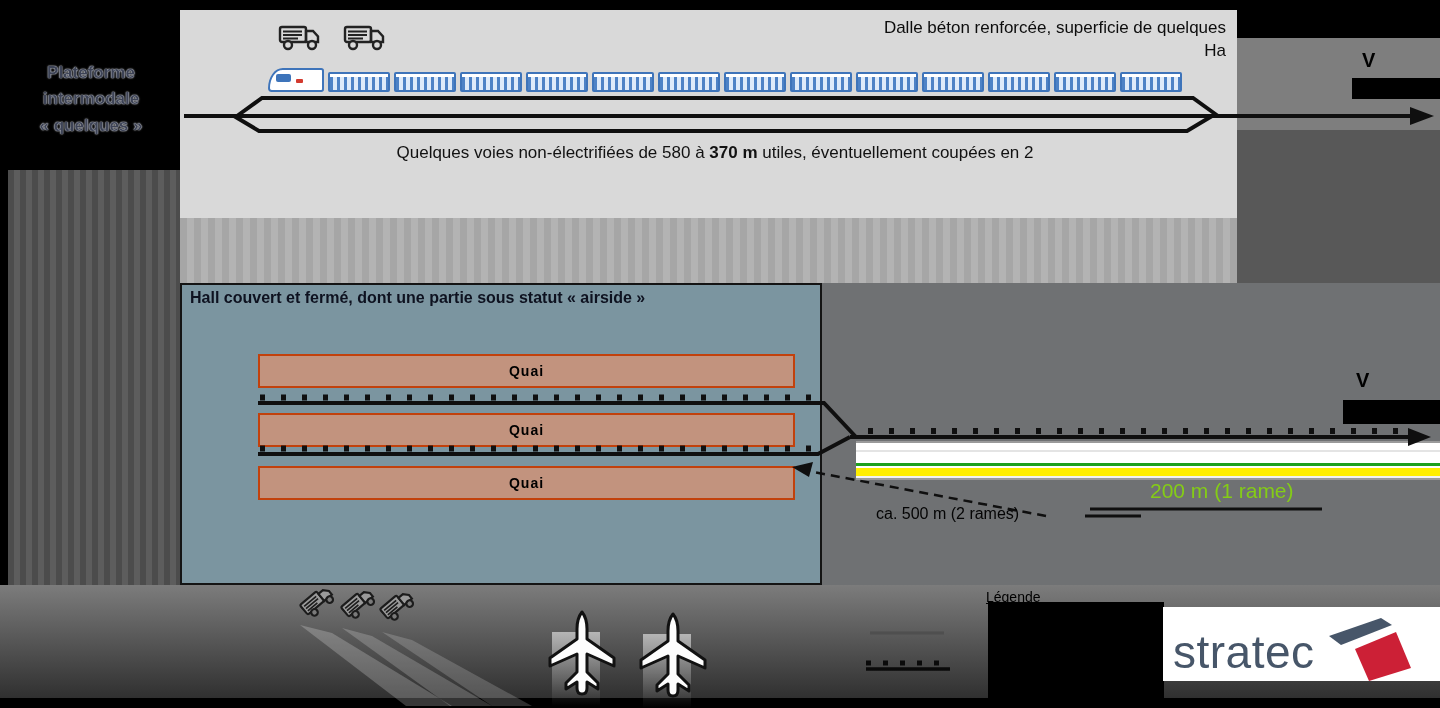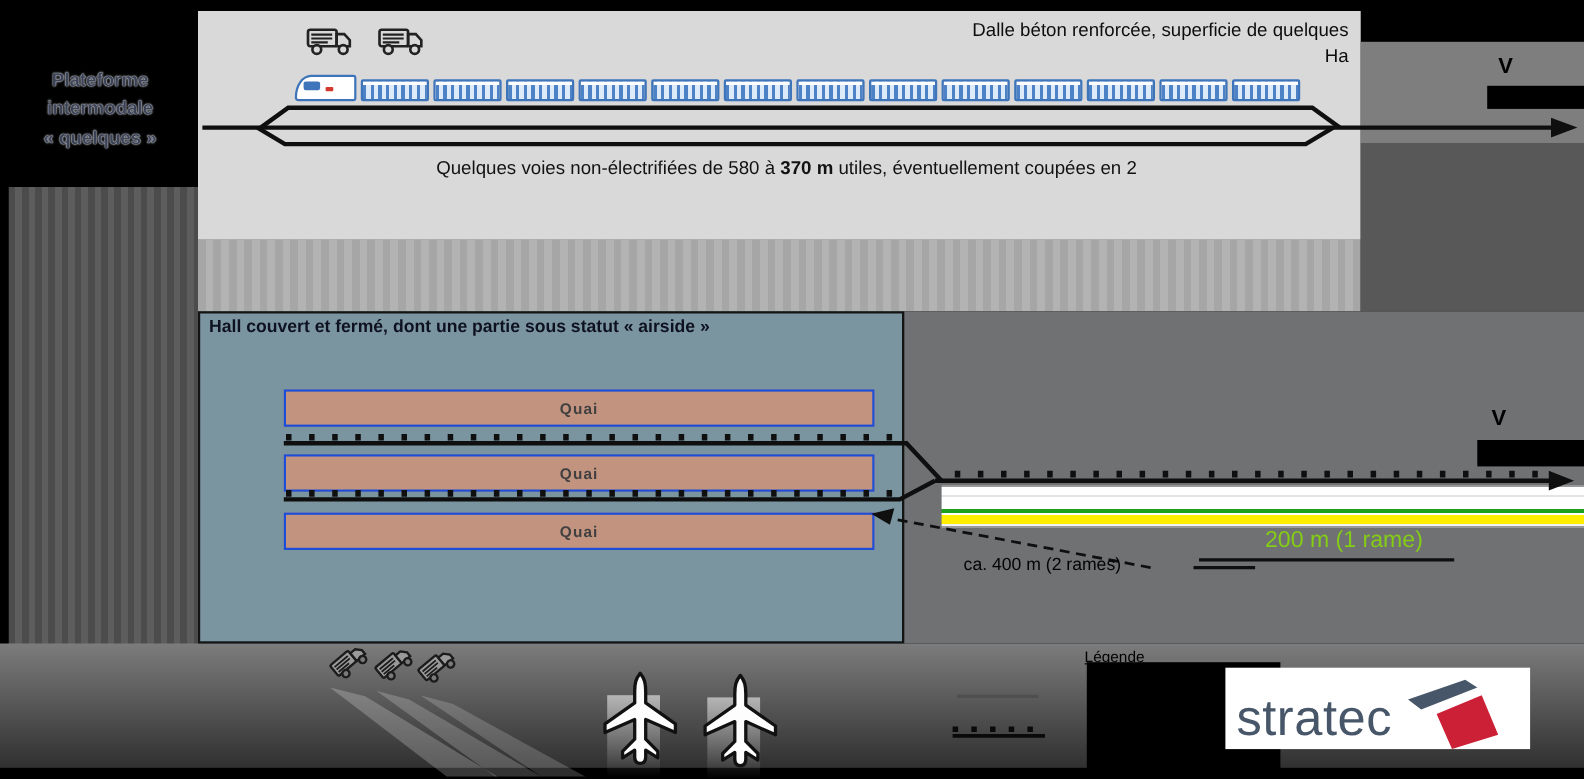--- a/index.html
+++ b/index.html
@@ -17,23 +17,23 @@
   .bg-right-lower{left:822px;top:283px;width:618px;height:302px;background:#6f7173;z-index:1;}
   .bg-left{left:8px;top:170px;width:172px;height:425px;z-index:1;
            background:repeating-linear-gradient(90deg,#4c4c4c 0 6px,#5d5d5d 6px 12px);}
   .bg-bottom{left:0;top:585px;width:1440px;height:113px;z-index:1;
              background:linear-gradient(to bottom,#7c7c7c,#303030);}
   .legend-black{left:988px;top:602px;width:176px;height:104px;background:#000;z-index:2;}
 
   
   .hall{left:180px;top:283px;width:642px;height:302px;background:var(--hall,#7b95a0);
         border:2px solid #141414;z-index:2;}
-  .quai{left:258px;width:537px;height:34px;background:var(--quai,#c2937e);border:2px solid #1d4ed8;
+  .quai{left:258px;width:537px;height:34px;background:var(--quai,#c2937e);border:2px solid #c2410c;
         z-index:3;display:flex;align-items:center;justify-content:center;
-        font-weight:bold;font-size:14px;letter-spacing:1px;color:#404040;}
+        font-weight:bold;font-size:14px;letter-spacing:1px;color:#000000;}
   .q1{top:354px;} .q2{top:413px;} .q3{top:466px;}
 
   
   .white-band{left:856px;top:441px;width:584px;height:39px;z-index:4;
     background:linear-gradient(to bottom,
       #9a9a9a 0 2px,#ffffff 2px 9px,#e4e4e4 9px 11px,#ffffff 11px 22px,
       var(--stripe_green,#1ea01e) 22px 25px,#ffffff 25px 27px,
       var(--stripe_yellow,#ffee00) 27px 35px,#f2f2f2 35px 37px,#9a9a9a 37px 39px);}
 
   
@@ -75,21 +75,21 @@
   .truck-a{left:278px;top:20px;} .truck-b{left:343px;top:20px;}
   .struck1{left:300px;top:586px;transform:rotate(-40deg);}
   .struck2{left:341px;top:588px;transform:rotate(-40deg);}
   .struck3{left:380px;top:590px;transform:rotate(-40deg);}
   .plane1{left:546px;top:608px;} .plane2{left:637px;top:610px;}
   .plane-glow{position:absolute;z-index:5;width:48px;height:74px;
      background:linear-gradient(to bottom,rgba(255,255,255,.55),rgba(255,255,255,0));}
   .pg1{left:552px;top:632px;} .pg2{left:643px;top:634px;}
 
   
-  .logo-box{left:1114px;top:607px;width:277px;height:74px;background:#fff;z-index:6;}
+  .logo-box{left:1163px;top:607px;width:277px;height:74px;background:#fff;z-index:6;}
   .logo-text{position:absolute;left:10px;top:18px;font-size:46px;letter-spacing:0.5px;
      color:var(--logo_slate,#475669);}
   .logo-swoosh{position:absolute;left:0;top:0;width:277px;height:91px;}
 </style>
 </head>
 <body>
 
 <div id="stage">
 
   <div class="abs bg-top-panel"></div>
@@ -138,21 +138,21 @@
     <polygon points="382,632 412,640 532,706 492,706" fill="rgba(255,255,255,0.18)"></polygon>
   </svg>
 
   <div class="txt label-classic">Plateforme
 intermodale
 « quelques »</div>
   <div class="txt dalle-note">Dalle béton renforcée, superficie de quelques
 Ha</div>
   <div class="txt tracks-note"><span>Quelques voies non-électrifiées de 580 à </span><b>370 m</b><span> utiles, éventuellement coupées en 2</span></div>
   <div class="txt hall-title">Hall couvert et fermé, dont une partie sous statut « airside »</div>
-  <div class="txt dim400">ca. 400 m (2 rames)</div>
+  <div class="txt dim400">ca. 500 m (2 rames)</div>
   <div class="txt dim200">200 m (1 rame)</div>
   <div class="txt legende">Légende</div>
   <div class="txt vlab1">V</div>
   <div class="txt vlab2">V</div>
   <div class="blob blob1"></div>
   <div class="blob blob2"></div>
 
   <div class="abs train">
     <div class="loco">
       <div class="win"></div>

